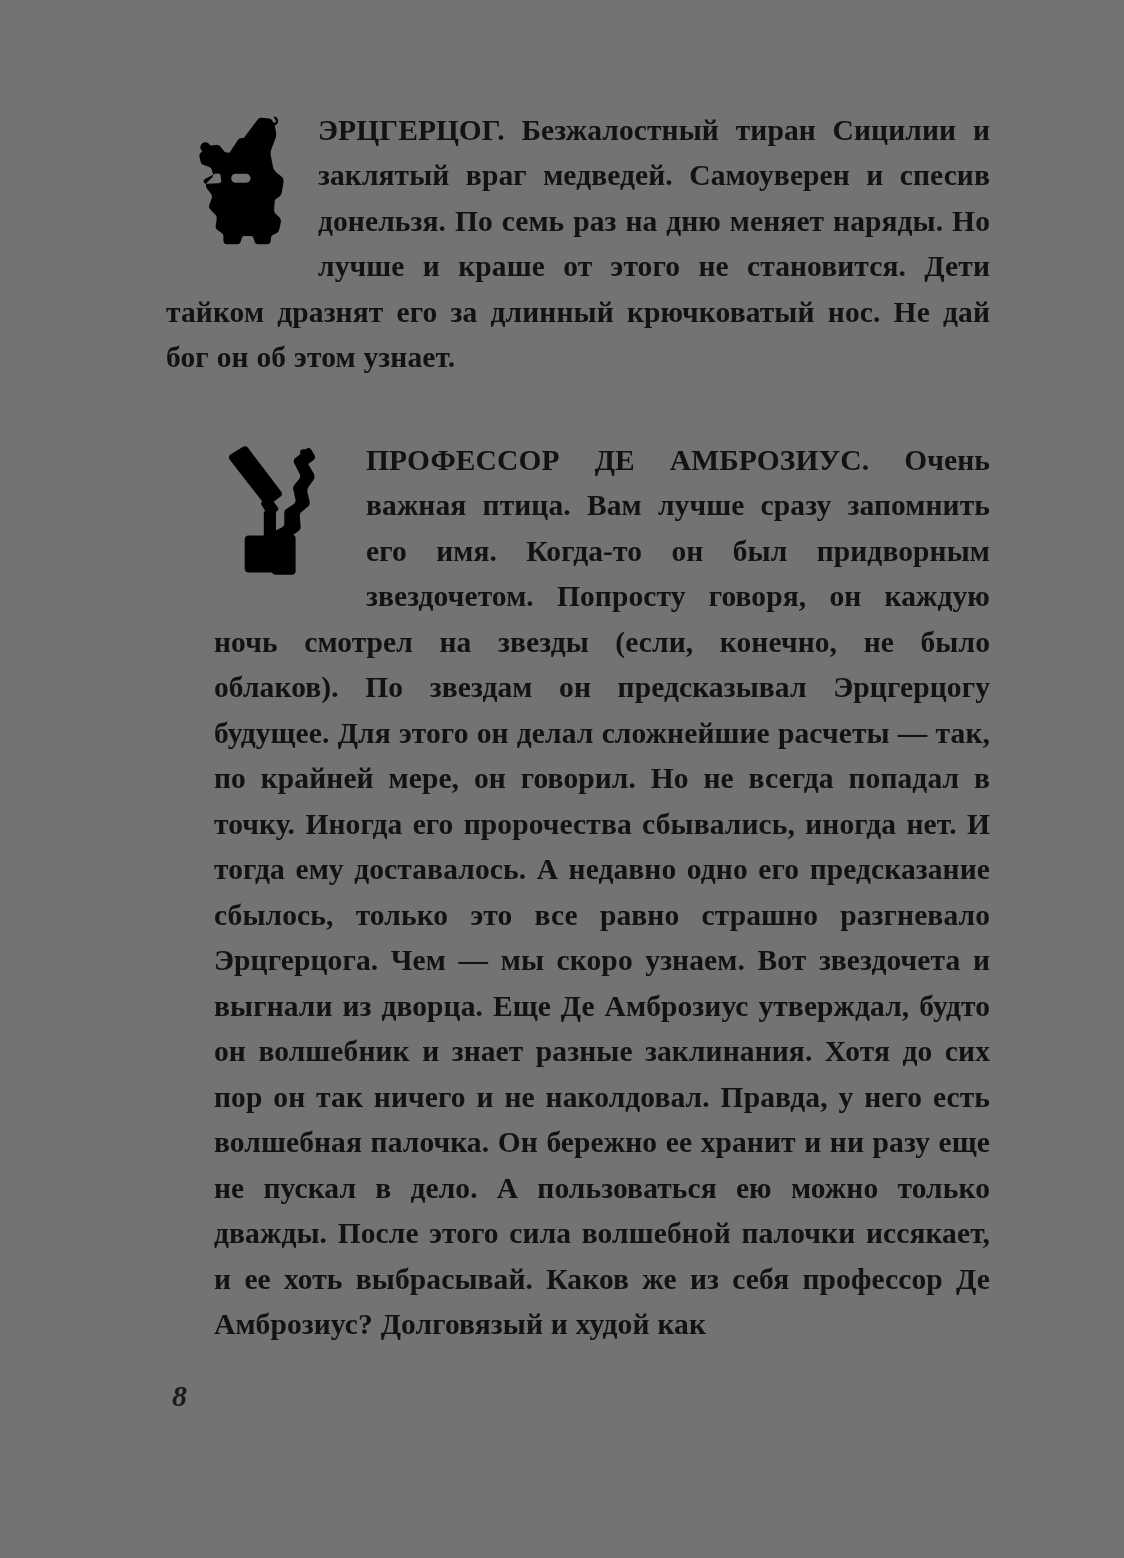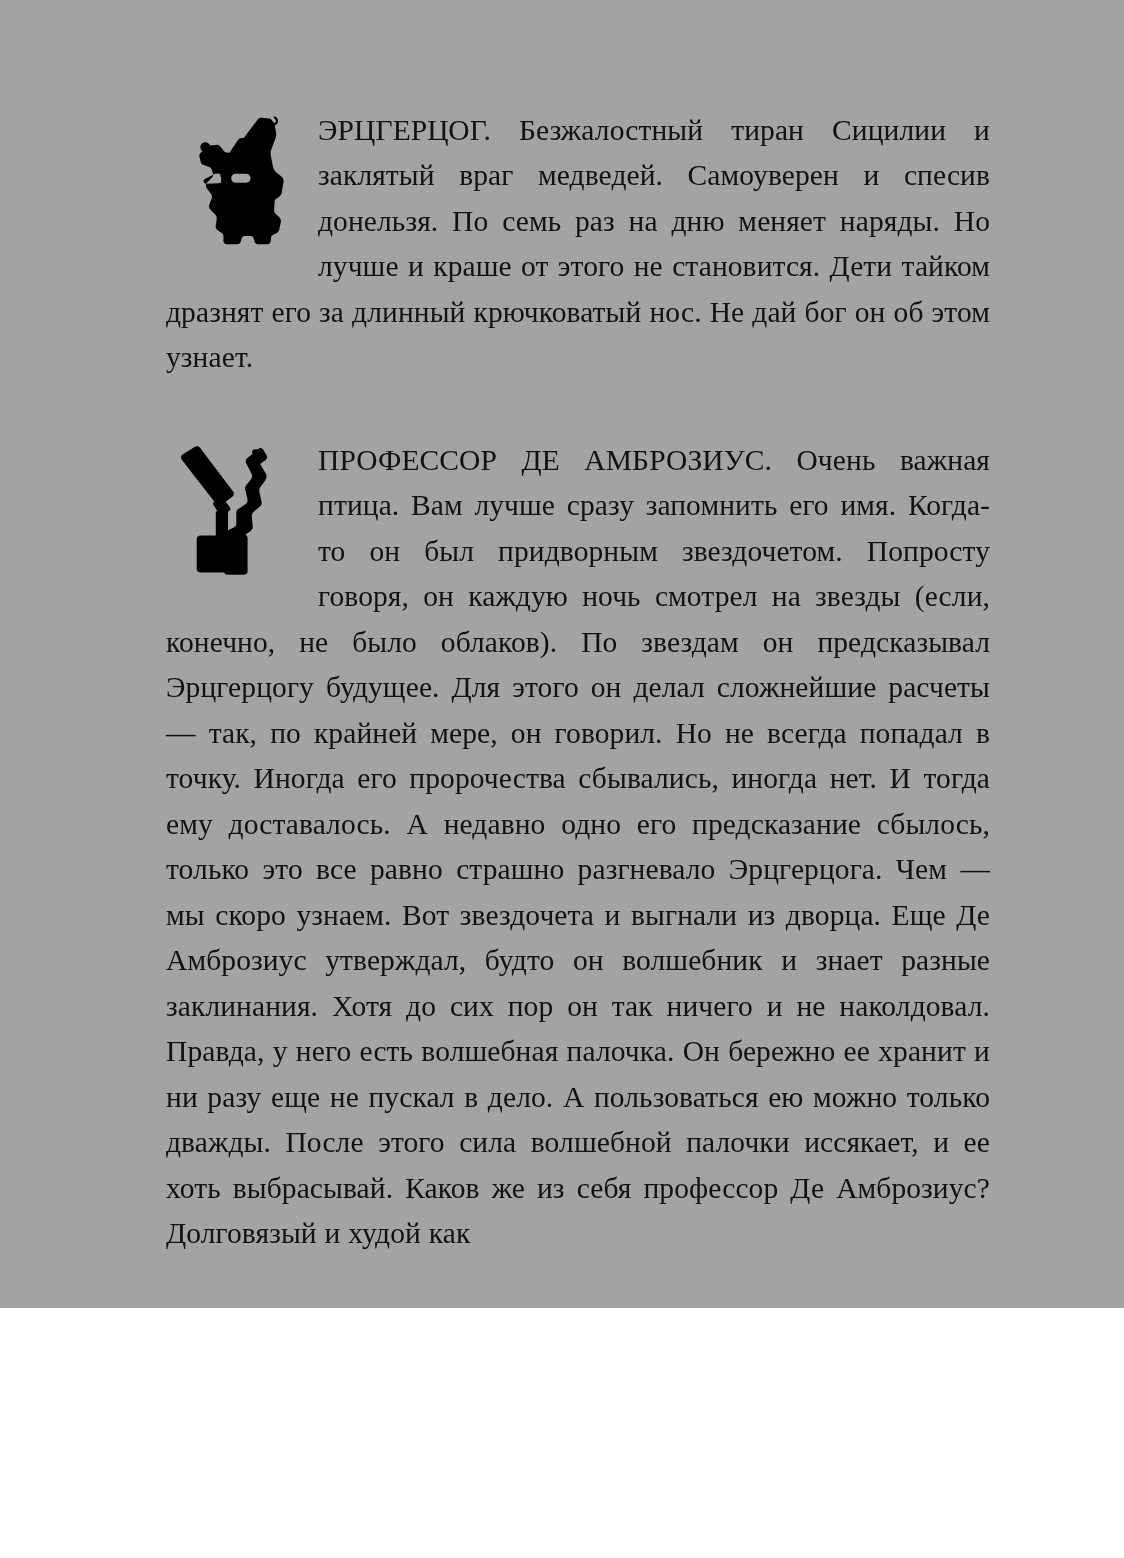--- a/index.html
+++ b/index.html
@@ -5,25 +5,26 @@
 <style>
   html, body {
     margin: 0;
     padding: 0;
     background: #ffffff;
   }
 
   .page {
     position: relative;
     width: 1124px;
-    height: 1308px;
-    background: #a3a3a3;
+    height: 1558px;
+    background: #737373;
     overflow: hidden;
     font-family: "Liberation Serif", "DejaVu Serif", serif;
     color: #111111;
+    font-weight: bold;
   }
 
   .text-column {
     position: absolute;
     left: 166px;
     top: 78px;
     width: 824px;
   }
 
   .entry {
@@ -34,20 +35,21 @@
     line-height: 45.5px;
     color: #121212;
     letter-spacing: 0.1px;
     word-spacing: 0.4px;
     -webkit-hyphens: none;
     hyphens: none;
   }
 
   .entry + .entry {
     margin-top: 57px;
+    margin-left: 48px;
   }
 
   .entry-body {
     display: block;
   }
 
   
   .vignette {
     float: left;
     width: 118px;

